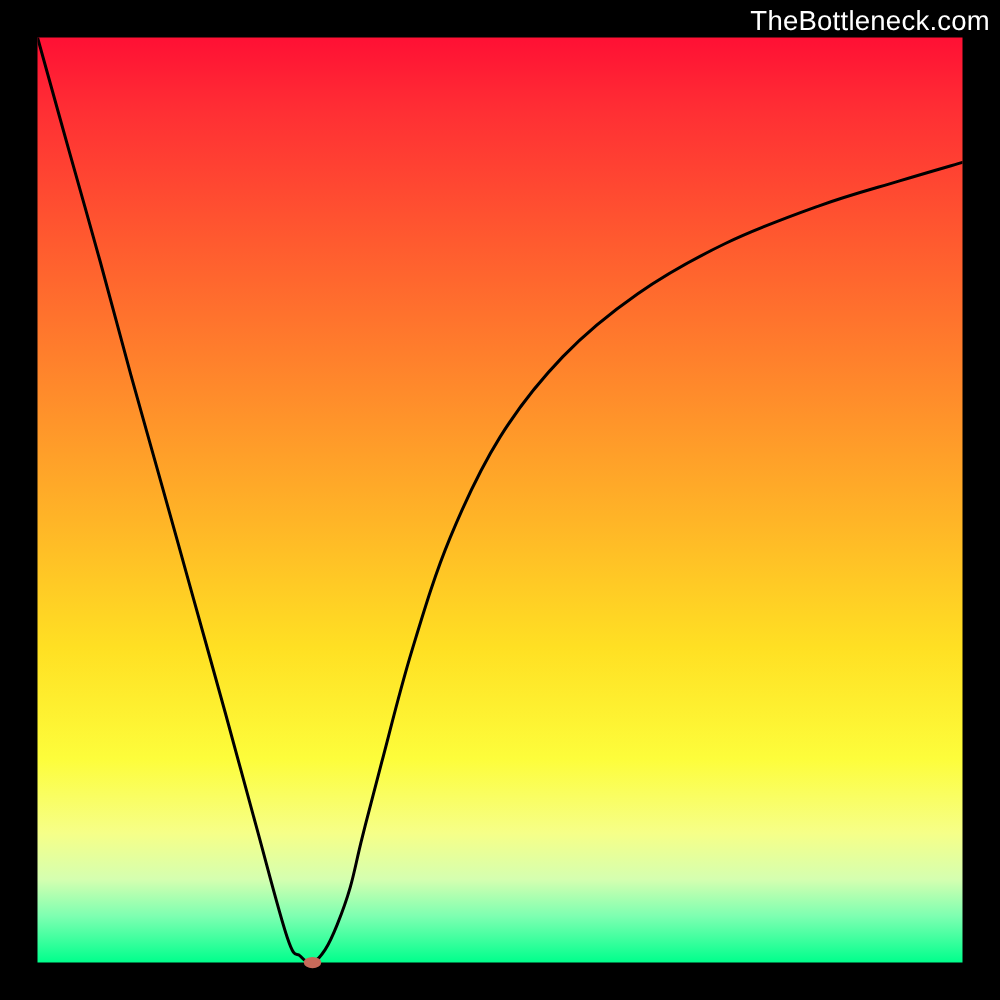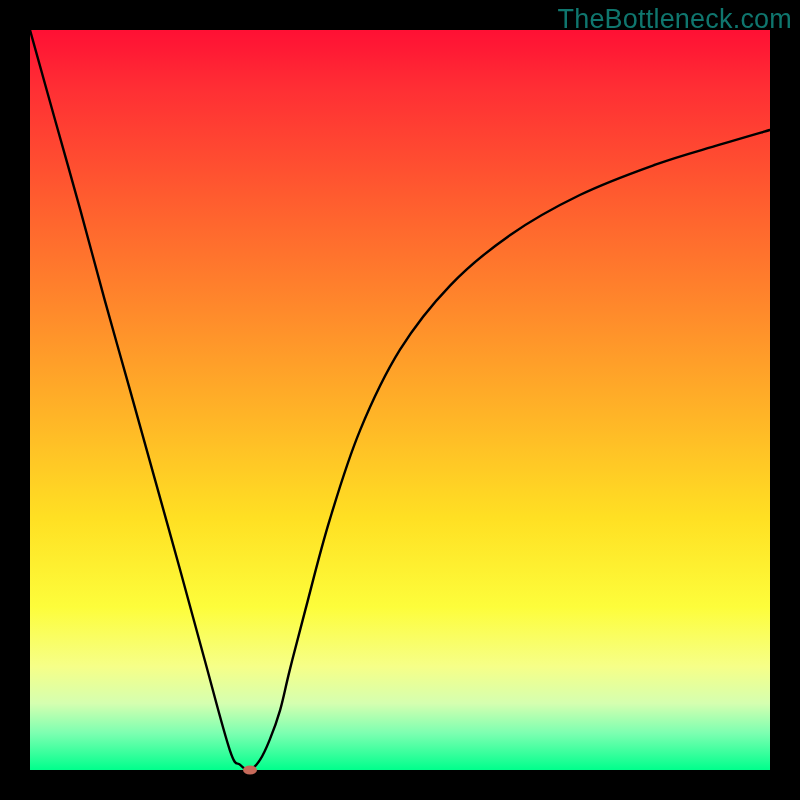--- a/index.html
+++ b/index.html
@@ -51,22 +51,22 @@
     width: 14px;
     height: 9px;
     background: #c76a5a;
     border-radius: 50%;
     transform: translate(-50%, -50%);
   }
   .watermark {
     position: absolute;
     top: 4px;
     right: 8px;
-    color: #0f766e;
-    font-size: 27px;
+    color: #ffffff;
+    font-size: 22px;
     letter-spacing: 0.2px;
     user-select: none;
   }
 </style>
 </head>
 <body>
 
 <div class="frame">
 
   <div class="watermark">TheBottleneck.com</div>

